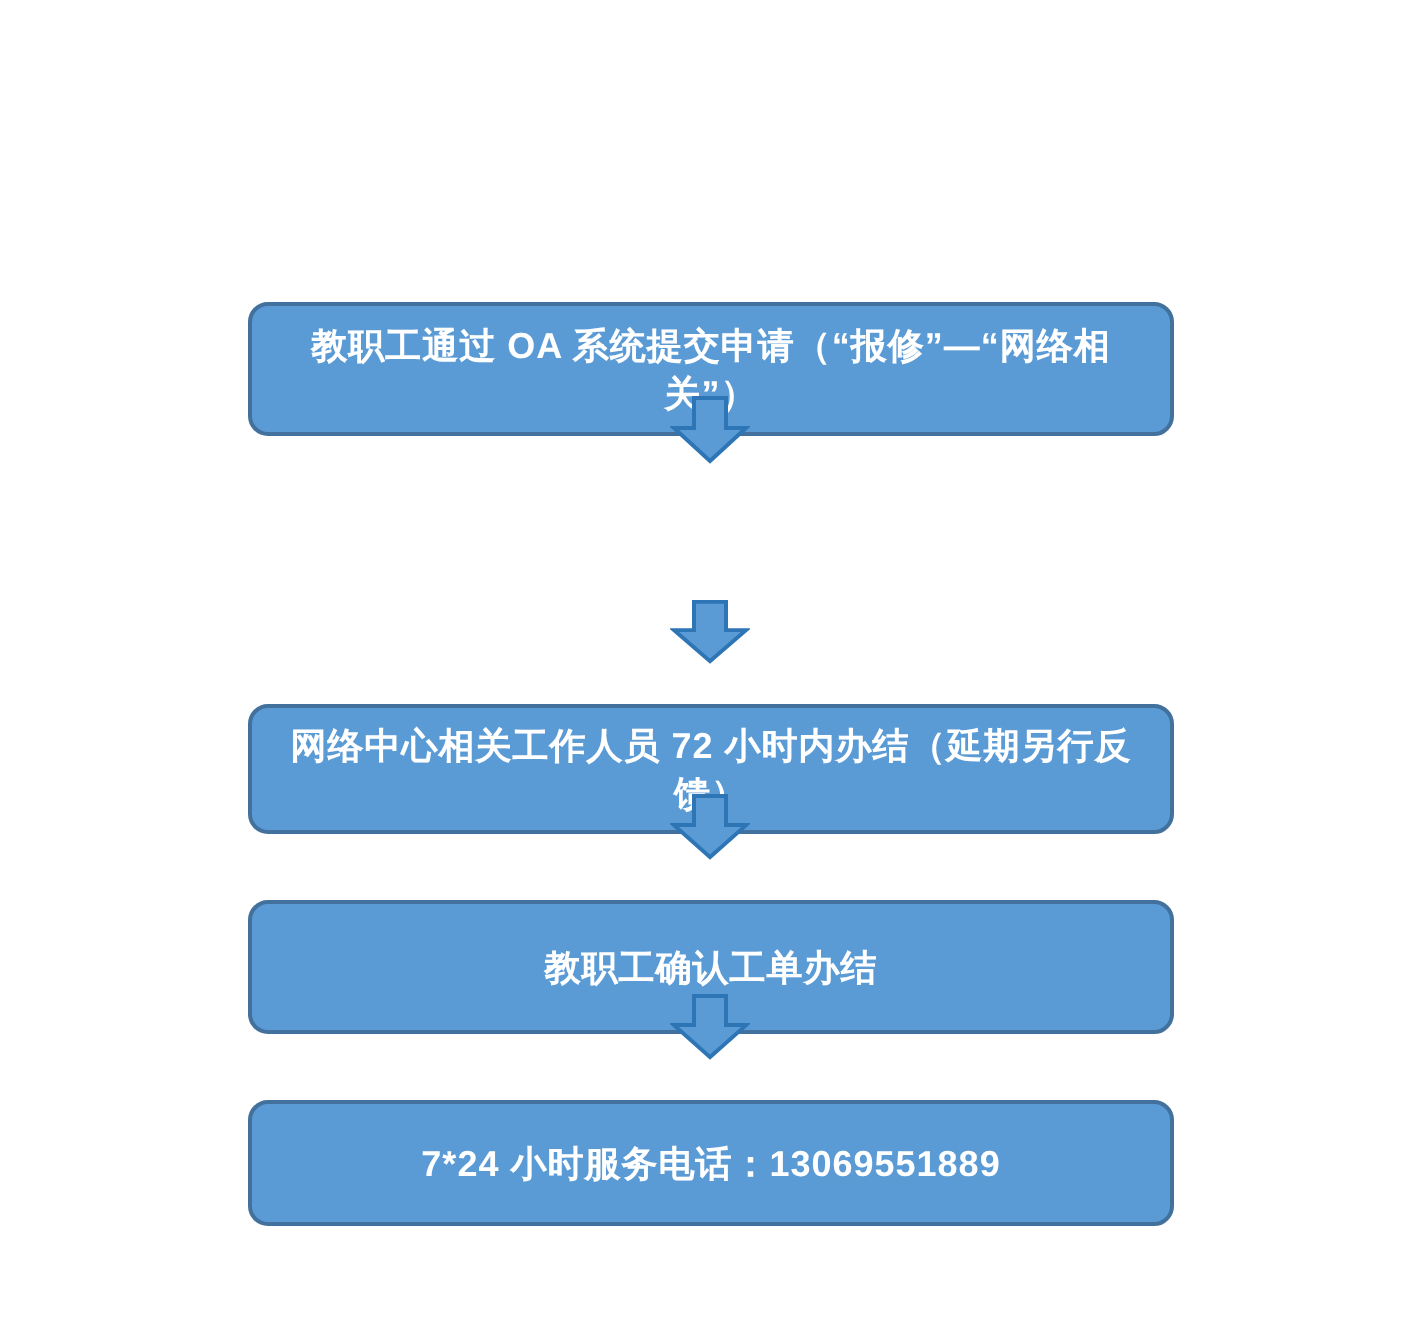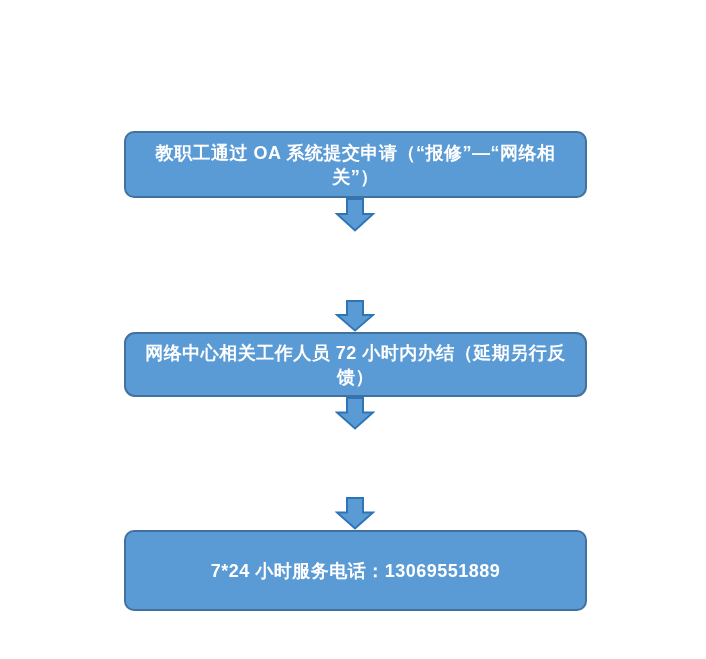--- a/index.html
+++ b/index.html
@@ -36,20 +36,21 @@
     border-radius: 10px;
     color: var(--box-text, #ffffff);
     font-size: 18px;
     font-weight: bold;
     letter-spacing: 0.5px;
     display: flex;
     align-items: center;
     justify-content: center;
     text-align: center;
     padding: 0 10px;
+    margin-top: 20px;
   }
   .flow-arrow {
     position: absolute;
     left: 335px;
     width: 40px;
     line-height: 0;
   }
   .flow-arrow svg {
     width: 100%;
     height: 100%;
@@ -72,34 +73,37 @@
     </svg>
   </div>
 
 
   <div class="flow-arrow" style="top:300px;height:32px;">
     <svg viewBox="0 0 40 34" preserveAspectRatio="none">
       <polygon points="12,1 28,1 28,16 38,16 20,32.5 2,16 12,16" stroke-width="2" fill="#5b9bd5" stroke="#2e75b6"></polygon>
     </svg>
   </div>
 
-  <div class="flow-box" style="top:332px;height:65px;border-radius:11px;">
+  <div class="flow-box" style="top:332px;height:65px;">
     <span>网络中心相关工作人员 72 小时内办结（延期另行反馈）</span>
   </div>
 
   <div class="flow-arrow" style="top:397px;height:33px;">
     <svg viewBox="0 0 40 34" preserveAspectRatio="none">
       <polygon points="12,1 28,1 28,16 38,16 20,32.5 2,16 12,16" stroke-width="2" fill="#5b9bd5" stroke="#2e75b6"></polygon>
     </svg>
   </div>
 
+  <div class="flow-box" style="top:430px;height:67px;">
+    <span>教职工确认工单办结</span>
+  </div>
 
   <div class="flow-arrow" style="top:497px;height:33px;">
     <svg viewBox="0 0 40 34" preserveAspectRatio="none">
       <polygon points="12,1 28,1 28,16 38,16 20,32.5 2,16 12,16" stroke-width="2" fill="#5b9bd5" stroke="#2e75b6"></polygon>
     </svg>
   </div>
 
-  <div class="flow-box" style="top:530px;height:81px;">
+  <div class="flow-box" style="top:530px;height:63px;">
     <span>7*24 小时服务电话：13069551889</span>
   </div>
 
 </div>
 
 </body></html>

